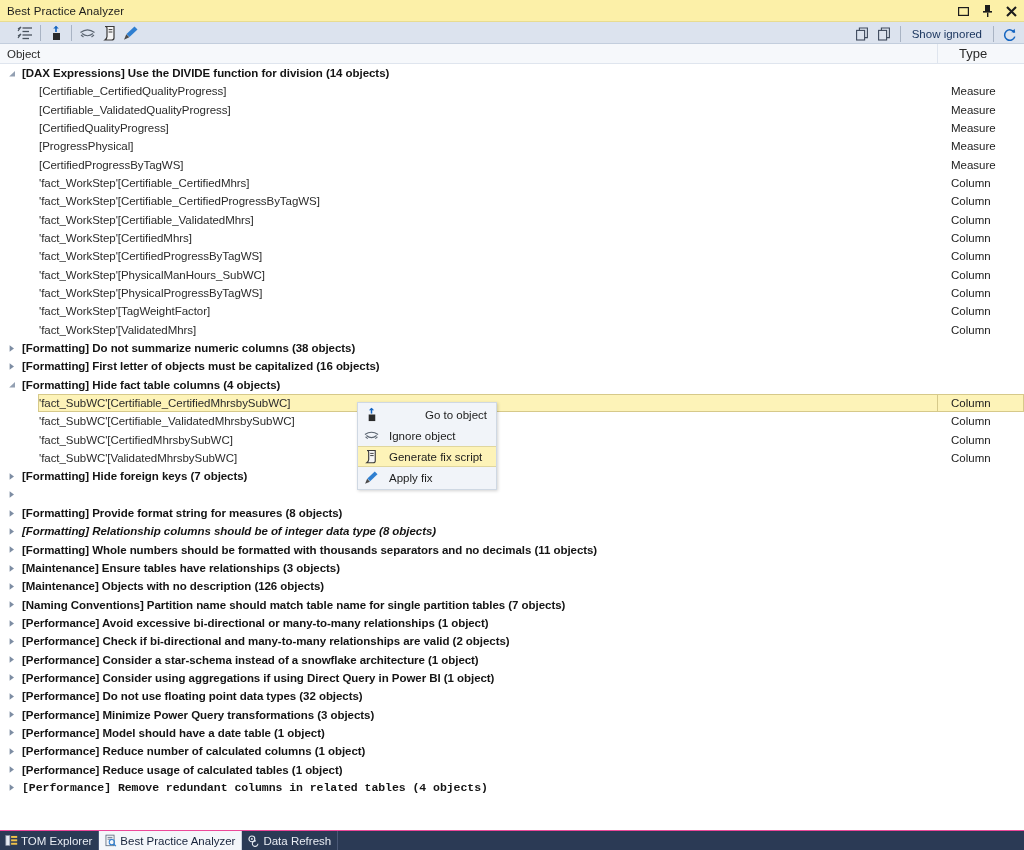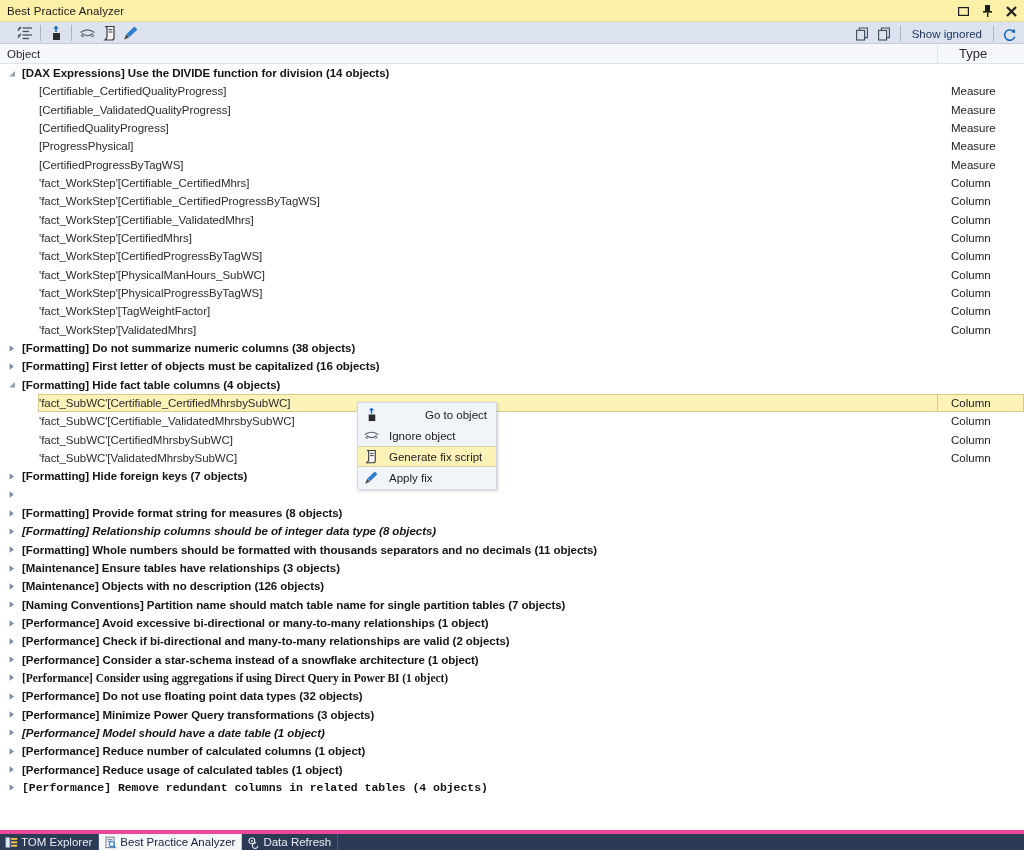--- a/index.html
+++ b/index.html
@@ -220,21 +220,21 @@
     border-bottom: 1px solid #e0d69e;
   }
 
   
   .tabbar {
     height: 20px;
     background: #2b3a55;
     display: flex;
     align-items: stretch;
     flex: 0 0 auto;
-    border-top: 4px solid #ec4899;
+    border-top: 1px solid #ec4899;
   }
   .tabbar-tab {
     display: flex;
     align-items: center;
     padding: 0 6px 0 4px;
     font-size: 11.5px;
     color: #e8ecf3;
     border-right: 1px solid #4a5876;
     white-space: nowrap;
     gap: 3px;
@@ -623,21 +623,21 @@
         </div>
         <div class="cell-type"></div>
       </div>
       <div class="row group">
         <div class="cell-object">
           <span class="expander">
             <svg width="9" height="9" viewBox="0 0 9 9">
               <path d="M2.6 1.2 L7 4.5 L2.6 7.8 Z" fill="#7d8da3"></path>
             </svg>
           </span>
-          <span class="rule-label" style="padding-left: 4px; font-family: Liberation Serif, serif;">[Performance] Consider using aggregations if using Direct Query in Power BI (1 object)</span>
+          <span class="rule-label" style="padding-left: 4px;">[Performance] Consider using aggregations if using Direct Query in Power BI (1 object)</span>
         </div>
         <div class="cell-type"></div>
       </div>
       <div class="row group">
         <div class="cell-object">
           <span class="expander">
             <svg width="9" height="9" viewBox="0 0 9 9">
               <path d="M2.6 1.2 L7 4.5 L2.6 7.8 Z" fill="#7d8da3"></path>
             </svg>
           </span>
@@ -656,21 +656,21 @@
         </div>
         <div class="cell-type"></div>
       </div>
       <div class="row group">
         <div class="cell-object">
           <span class="expander">
             <svg width="9" height="9" viewBox="0 0 9 9">
               <path d="M2.6 1.2 L7 4.5 L2.6 7.8 Z" fill="#7d8da3"></path>
             </svg>
           </span>
-          <span class="rule-label" style="padding-left: 4px; font-style: italic;">[Performance] Model should have a date table (1 object)</span>
+          <span class="rule-label" style="padding-left: 4px;">[Performance] Model should have a date table (1 object)</span>
         </div>
         <div class="cell-type"></div>
       </div>
       <div class="row group">
         <div class="cell-object">
           <span class="expander">
             <svg width="9" height="9" viewBox="0 0 9 9">
               <path d="M2.6 1.2 L7 4.5 L2.6 7.8 Z" fill="#7d8da3"></path>
             </svg>
           </span>

